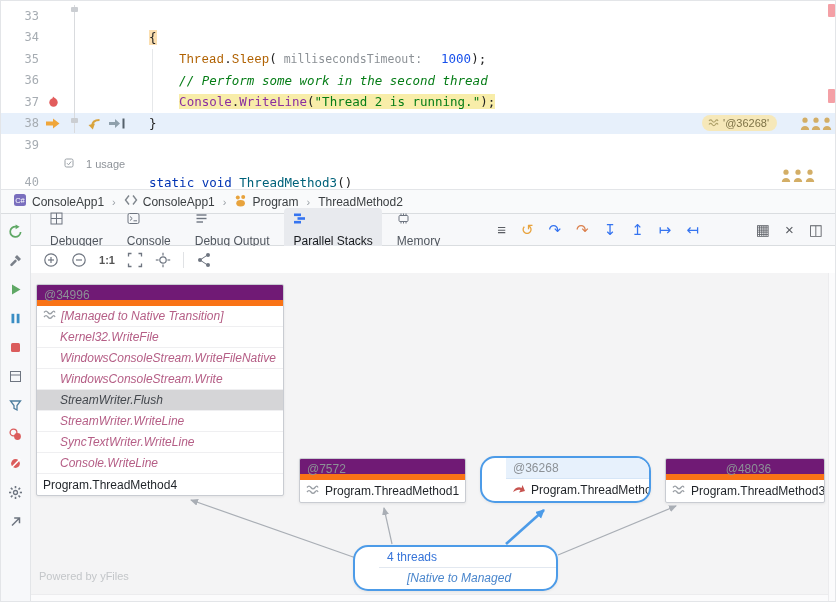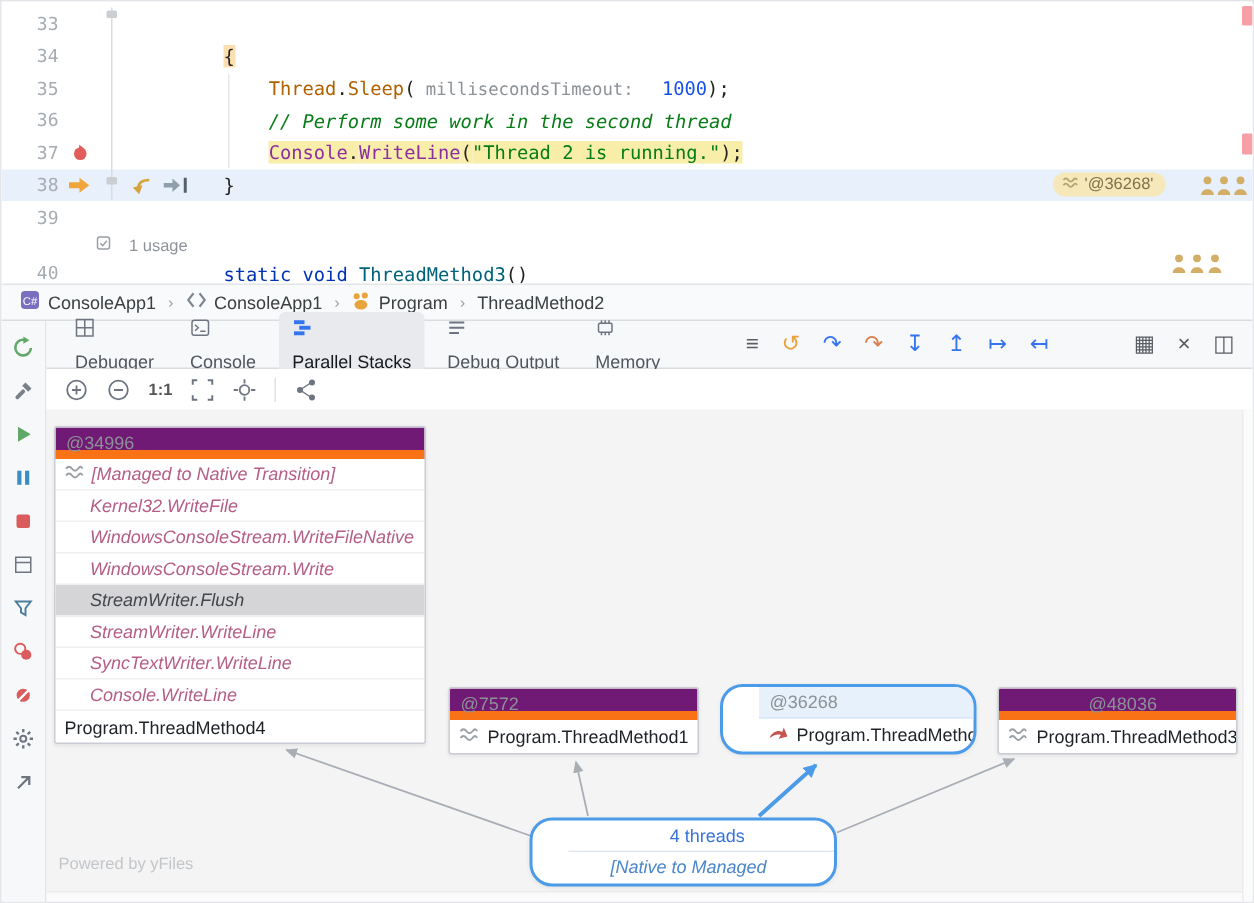--- a/index.html
+++ b/index.html
@@ -13,21 +13,21 @@
   .row { position:relative; display:flex; align-items:center; height:21.5px; }
   .row.exec { background:#E7F0FB; }
   .ln { width:40px; flex:none; text-align:right; color:#A6ACB2; font-size:12px; padding-right:2px; }
   .slot1 { width:24px; flex:none; display:flex; justify-content:center; align-items:center; }
   .foldcol { width:16px; flex:none; }
   .slot2 { width:26px; flex:none; display:flex; justify-content:center; align-items:center; }
   .slot3 { width:34px; flex:none; display:flex; justify-content:flex-start; align-items:center; padding-left:2px; }
   .code { white-space:pre; padding-left:8px; color:#222; }
   .c-kw   { color:#0033B3; }
   .c-decl { color:#00627A; text-decoration:underline; text-underline-offset:3px; }
-  .c-type { color:#B06100; }
+  .c-type { color:#B06100;font-family:Liberation Mono, monospace; }
   .c-call { color:#8B2FA0; }
   .c-hint { color:#8C9196; font-size:11.5px; }
   .c-num  { color:#1750EB;margin-left:12px; }
   .c-cmt  { color:#067D17; font-style:italic; }
   .c-str  { color:#067D17; }
   .c-pl   { color:#222; }
   .hl-brace { background:#FBDFB1; }
   .hl-stmt  { background:#F8EDA9; }
   .usage-row { height:16px; display:flex; align-items:center; gap:12px; padding-left:63px;
                color:#8E9399; font-size:11px; font-family:"Liberation Sans",sans-serif; }
@@ -81,21 +81,21 @@
                 font-size:12px; border-bottom:6px solid #f97316; }
   .stack-box.selected .box-header { background:#E7F1FC; border-bottom:1px solid #D6E6F7; }
   .frame { height:21px; display:flex; align-items:center; gap:5px; padding-left:6px; border-bottom:1px solid #EFEFF1; white-space:nowrap; }
   .frame:last-child { border-bottom:none; }
   .frame.external .frame-label { color:#B55E86; font-style:italic; }
   .frame.user .frame-label { color:#1F2328; }
   .frame.selected { background:#D5D5D7; }
   .frame.selected .frame-label { color:#43474D; }
   .frame .spacer { width:12px; flex:none; }
   .tframe { height:22px; display:flex; align-items:center; gap:6px; padding-left:6px; color:#1F2328; white-space:nowrap; }
-  .group-row1 { height:21px; line-height:21px; padding-left:8px; color:#3674D9; border-bottom:1px solid #E2E8F0;text-align:center; }
+  .group-row1 { height:21px; line-height:21px; padding-left:8px; color:#3674D9; border-bottom:1px solid #E2E8F0; }
   .group-row2 { height:21px; line-height:21px; padding-left:28px; color:#4A86CC; font-style:italic; }
   #watermark { position:absolute; left:8px; top:297px; color:#C3C6C9; font-size:11px; }
   .vstrip { position:absolute; right:0; top:0; width:9px; height:330px; background:#FBFBFC; border-left:1px solid #ECECEE; }
   .hstrip { position:absolute; left:0; bottom:0; width:797px; height:9px; background:#FBFBFC; border-top:1px solid #ECECEE; }
 </style>
 </head>
 <body>
 
 <div class="app">
 
@@ -348,35 +348,35 @@
         <span>Debugger</span>
       </span>
       <span class="dtab">
         <span><svg width="13" height="13">
             <rect x="1" y="1.5" width="11" height="10" rx="1.5" fill="none" stroke="#6E7580"></rect>
             <path d="M3 4.5 L5.2 6.5 L3 8.5" stroke="#6E7580" fill="none"></path>
             <line x1="6.5" y1="8.8" x2="10" y2="8.8" stroke="#6E7580"></line>
           </svg></span>
         <span>Console</span>
       </span>
+      <span class="dtab">
+        <span><svg width="13" height="13">
+            <line x1="1.5" y1="3" x2="11.5" y2="3" stroke="#6E7580" stroke-width="1.4"></line>
+            <line x1="1.5" y1="6.5" x2="11.5" y2="6.5" stroke="#6E7580" stroke-width="1.4"></line>
+            <line x1="1.5" y1="10" x2="8" y2="10" stroke="#6E7580" stroke-width="1.4"></line>
+          </svg></span>
+        <span>Debug Output</span>
+      </span>
       <span class="dtab selected">
         <span><svg width="13" height="13">
             <rect x="1" y="1.5" width="7" height="2.6" fill="#3574F0"></rect>
             <rect x="4.5" y="5.2" width="7.5" height="2.6" fill="#3574F0"></rect>
             <rect x="1" y="8.9" width="7" height="2.6" fill="#3574F0"></rect>
           </svg></span>
         <span>Parallel Stacks</span>
-      </span>
-      <span class="dtab">
-        <span><svg width="13" height="13">
-            <line x1="1.5" y1="3" x2="11.5" y2="3" stroke="#6E7580" stroke-width="1.4"></line>
-            <line x1="1.5" y1="6.5" x2="11.5" y2="6.5" stroke="#6E7580" stroke-width="1.4"></line>
-            <line x1="1.5" y1="10" x2="8" y2="10" stroke="#6E7580" stroke-width="1.4"></line>
-          </svg></span>
-        <span>Debug Output</span>
       </span>
       <span class="dtab">
         <span><svg width="13" height="13">
             <rect x="2" y="3.5" width="9" height="6" rx="1" fill="none" stroke="#6E7580"></rect>
             <line x1="4" y1="1.5" x2="4" y2="3.5" stroke="#6E7580"></line>
             <line x1="6.5" y1="1.5" x2="6.5" y2="3.5" stroke="#6E7580"></line>
             <line x1="9" y1="1.5" x2="9" y2="3.5" stroke="#6E7580"></line>
             <line x1="4" y1="9.5" x2="4" y2="11.5" stroke="#6E7580"></line>
             <line x1="6.5" y1="9.5" x2="6.5" y2="11.5" stroke="#6E7580"></line>
             <line x1="9" y1="9.5" x2="9" y2="11.5" stroke="#6E7580"></line>

